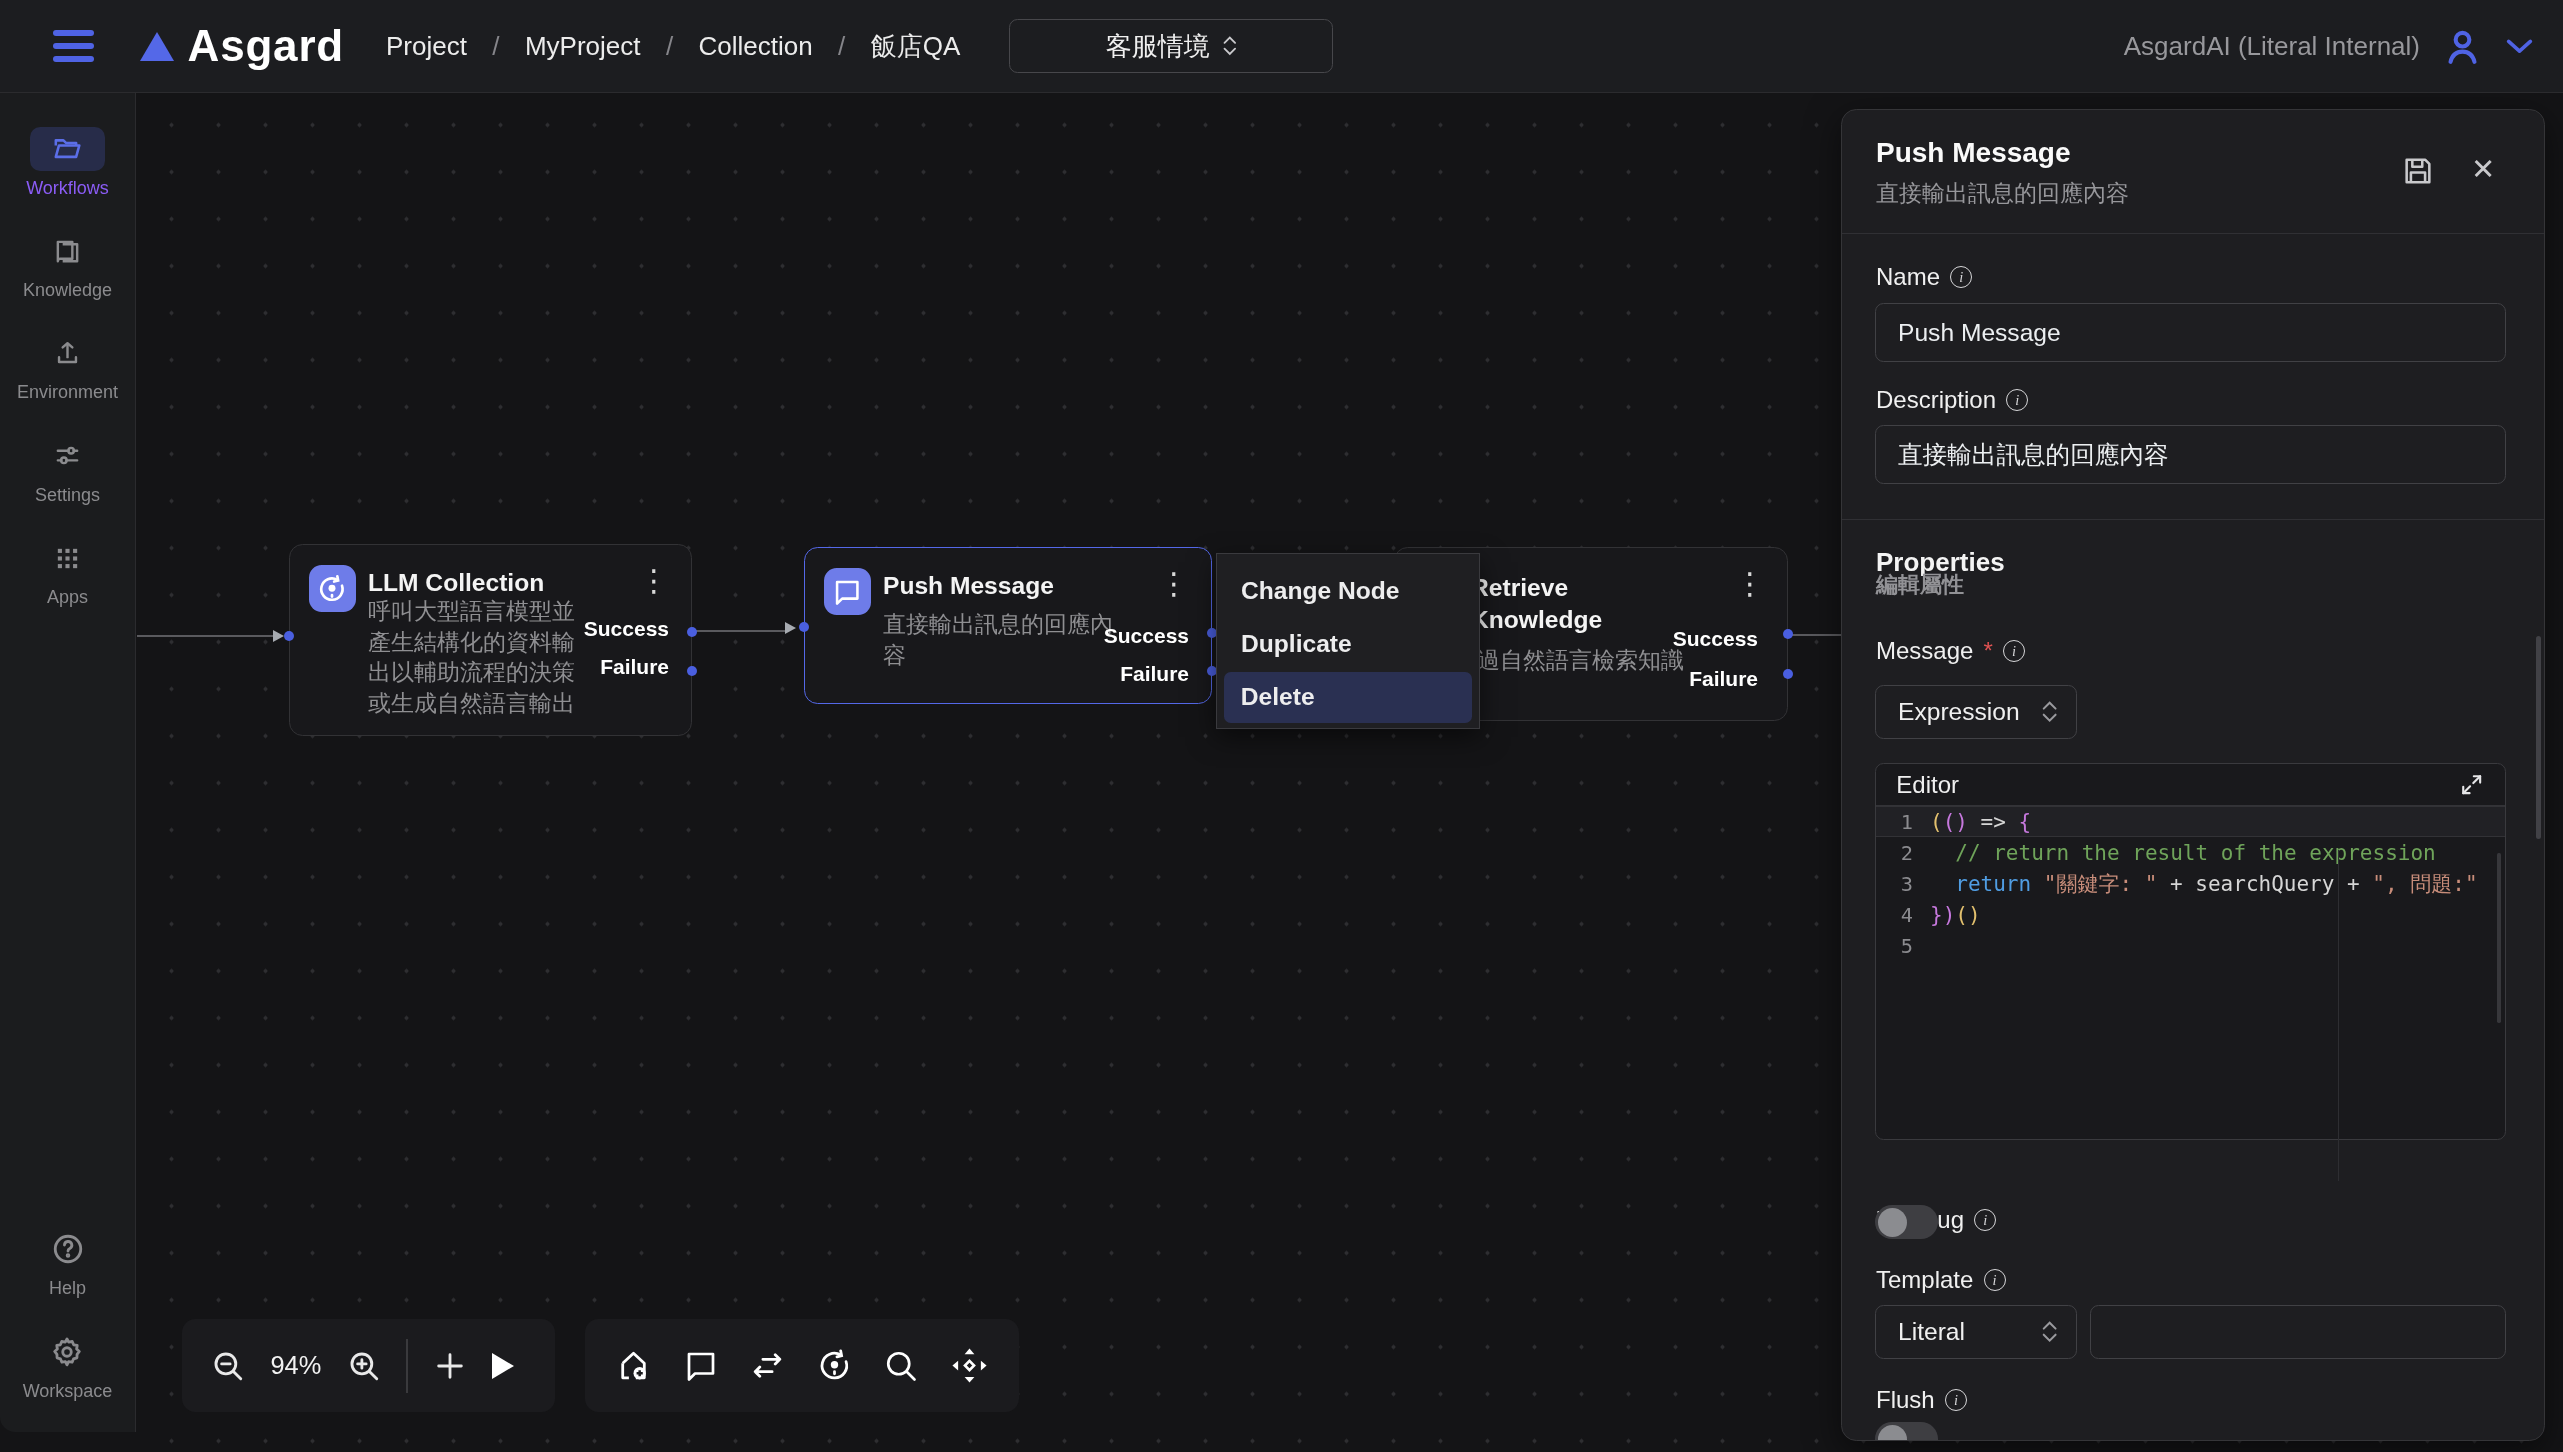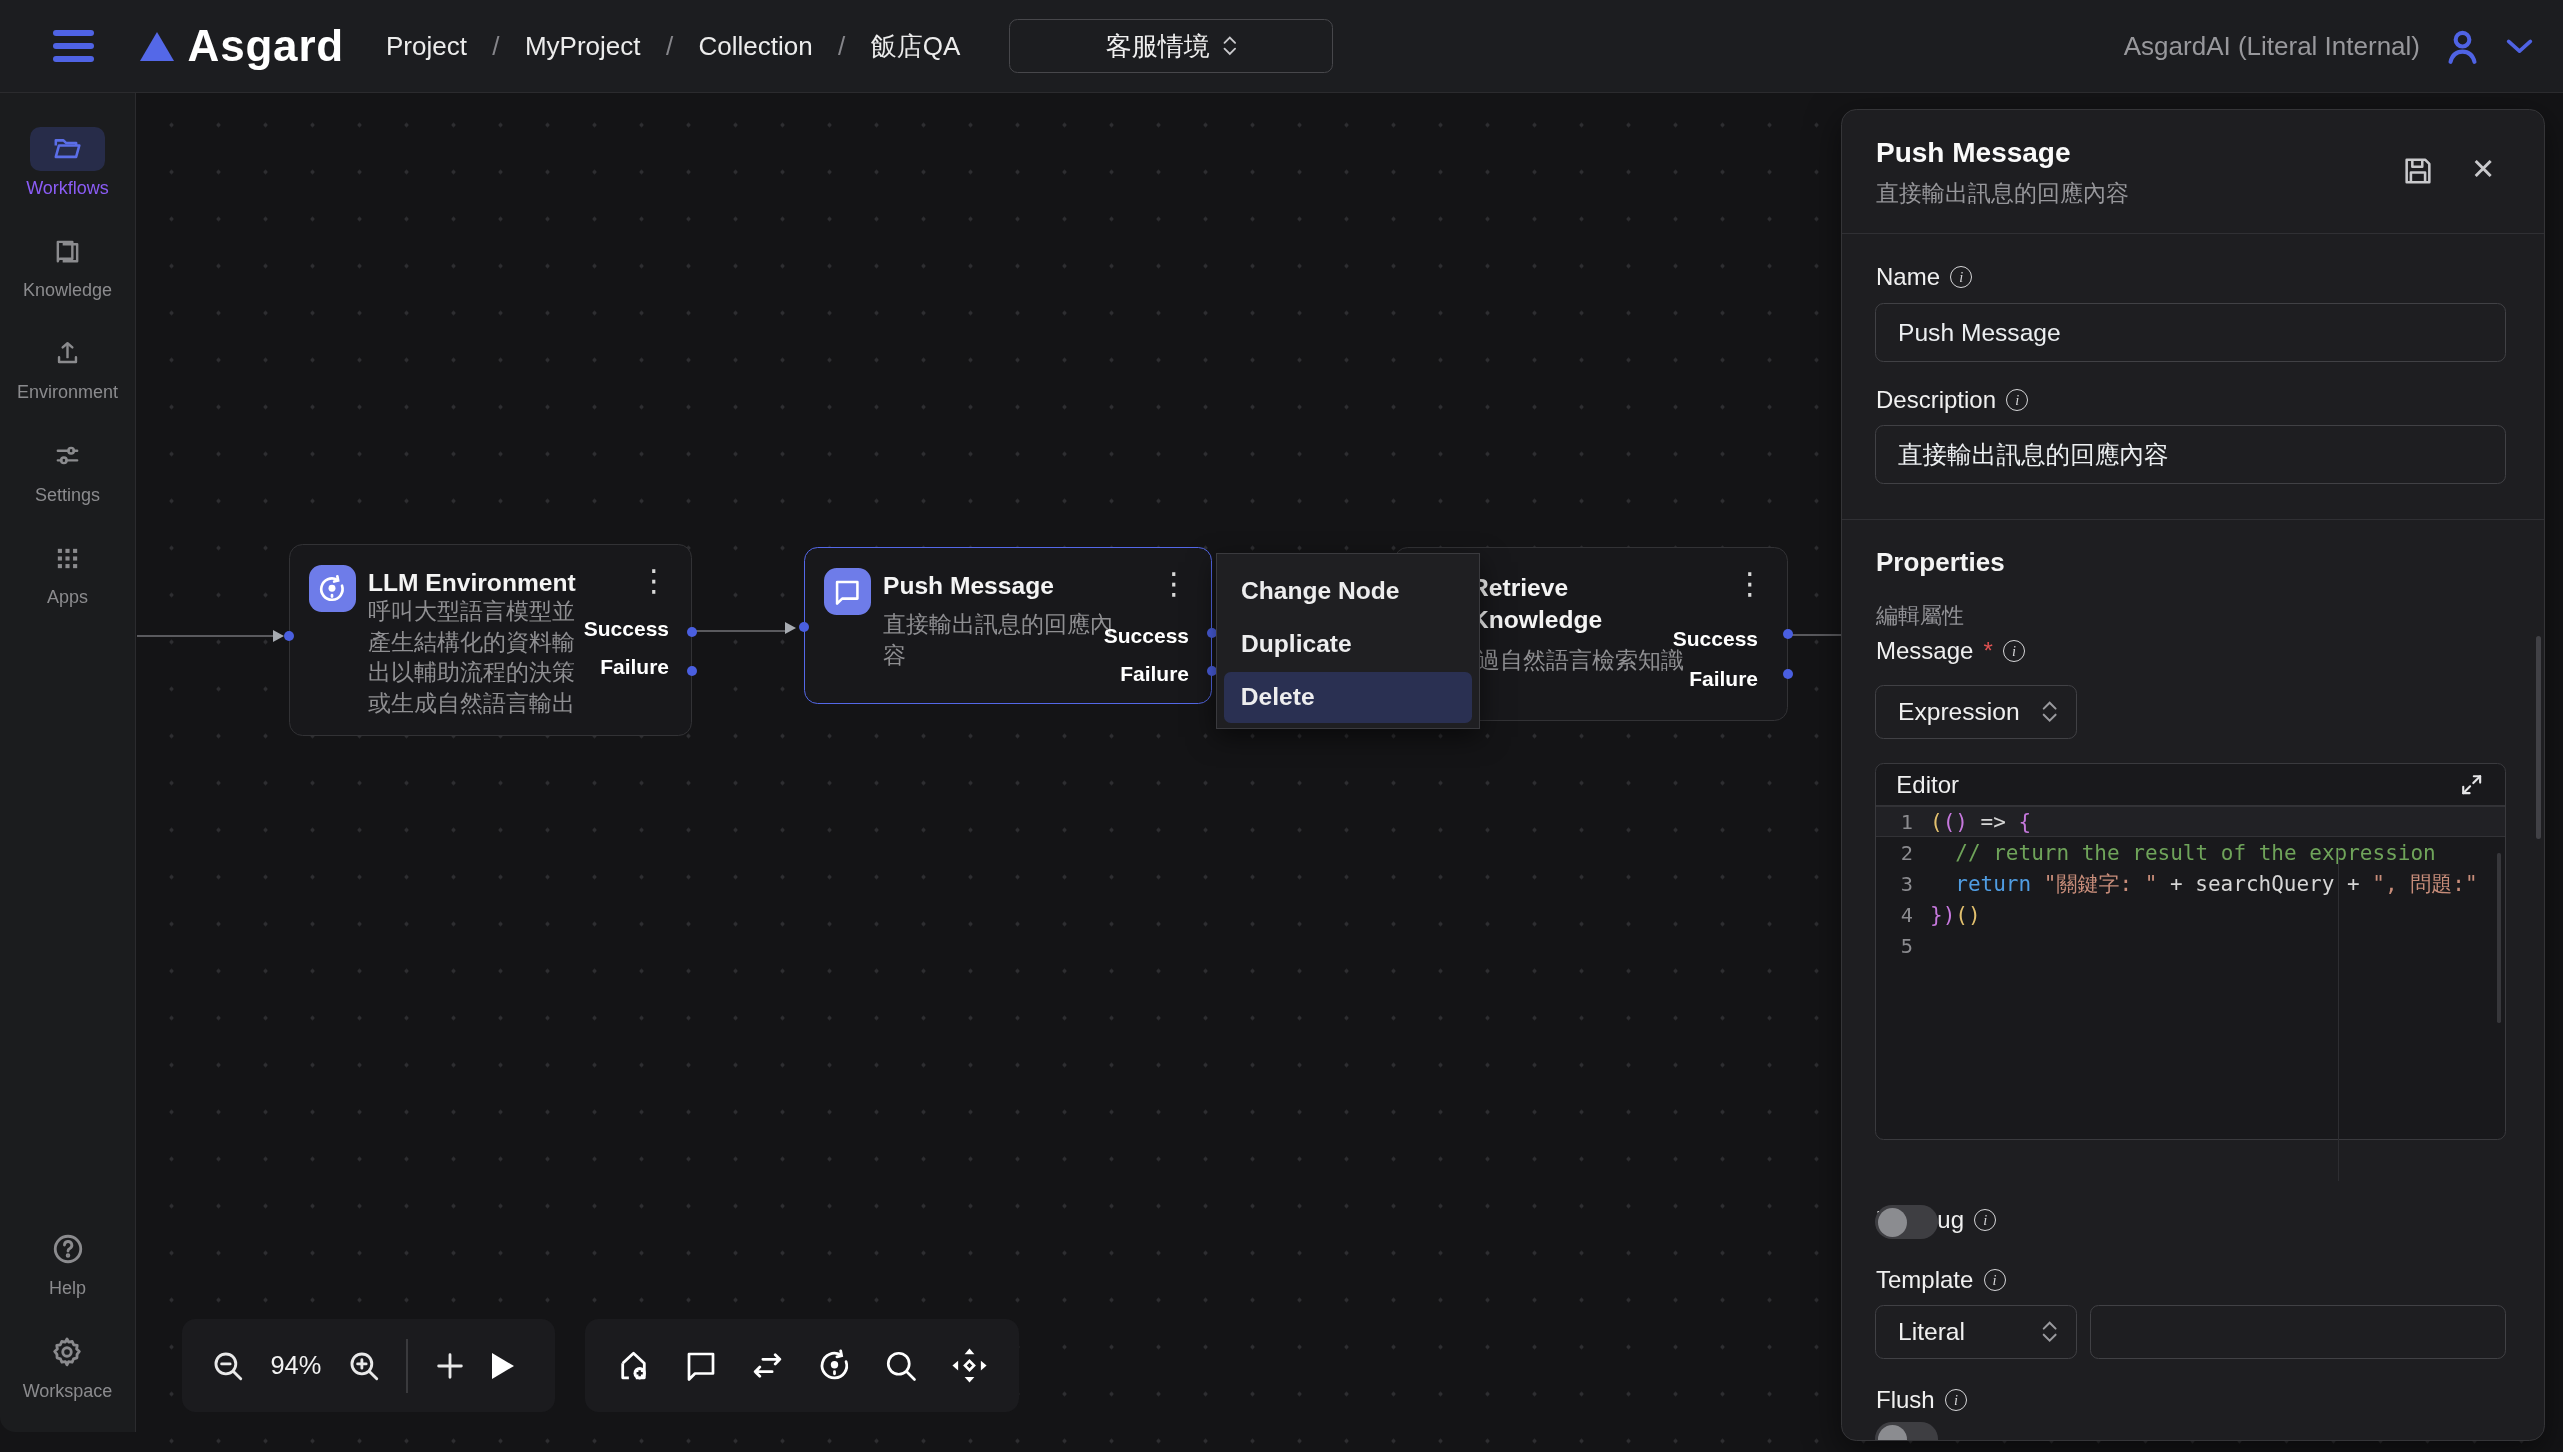--- a/index.html
+++ b/index.html
@@ -122,21 +122,21 @@
 
   <div class="node" style="left:289px; top:544px; width:403px; height:192px;">
     <div class="nicon">
       <svg width="32" height="32" viewBox="0 0 24 24" fill="none" stroke="#ffffff" stroke-width="2" stroke-linecap="round">
         <path d="M19.5 9.5A8 8 0 1 1 16 5.2"></path>
           <path d="M16 2.5l.6 3.1-3 .8"></path>
         <circle cx="12" cy="11.5" r="2.6" fill="#ffffff" stroke="none"></circle>
           <path d="M12 16.5v1.2"></path>
       </svg>
     </div>
-    <div class="ntitle">LLM Environment</div>
+    <div class="ntitle">LLM Collection</div>
     <div class="kebab">⋮</div>
     <div class="ndesc" style="top:51px; width:227px;">呼叫大型語言模型並產生結構化的資料輸出以輔助流程的決策或生成自然語言輸出</div>
     <div class="port-label" style="right:22px; top:72px;">Success</div>
     <div class="port-label" style="right:22px; top:110px;">Failure</div>
   </div>
   <div class="port-dot" style="left:284px; top:631px;"></div>
   <div class="port-dot" style="left:687px; top:627px;"></div>
   <div class="port-dot" style="left:687px; top:666px;"></div>
 
   <div class="node selected" style="left:804px; top:547px; width:408px; height:157px;">
@@ -265,21 +265,21 @@
     <div class="flabel" style="left:34px; top:276px;">
       <span>Description</span>
         <span class="info-i">i</span>
     </div>
     <div class="finput" style="top:315px;">
       <span>直接輸出訊息的回應內容</span>
     </div>
 
     <div class="pdivider" style="top:409px;"></div>
     <div class="sec-h" style="top:437px;">Properties</div>
-    <div class="sec-sub" style="top:491px;">編輯屬性</div>
+    <div class="sec-sub" style="top:460px;font-weight:bold;">編輯屬性</div>
 
     <div class="flabel" style="left:34px; top:527px;">
       <span>Message</span>
         <span class="req">*</span>
         <span class="info-i">i</span>
     </div>
     <div class="fselect" style="top:575px;">
       <span>Expression</span>
       <span class="updown">
         <svg width="15.3" height="9.3" viewBox="0 0 18 11" fill="none" stroke="#9a9a9e" stroke-width="2.4" stroke-linecap="round">

